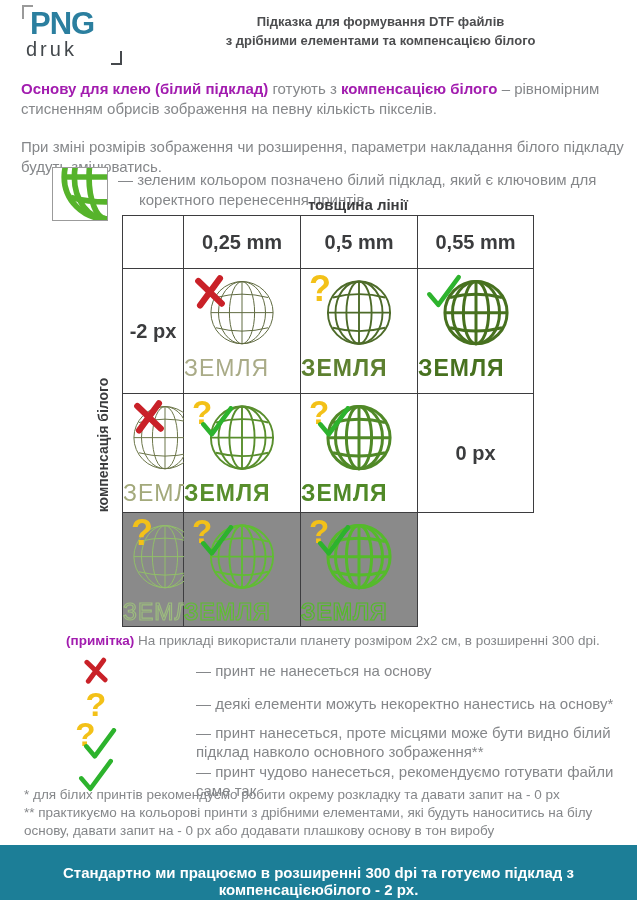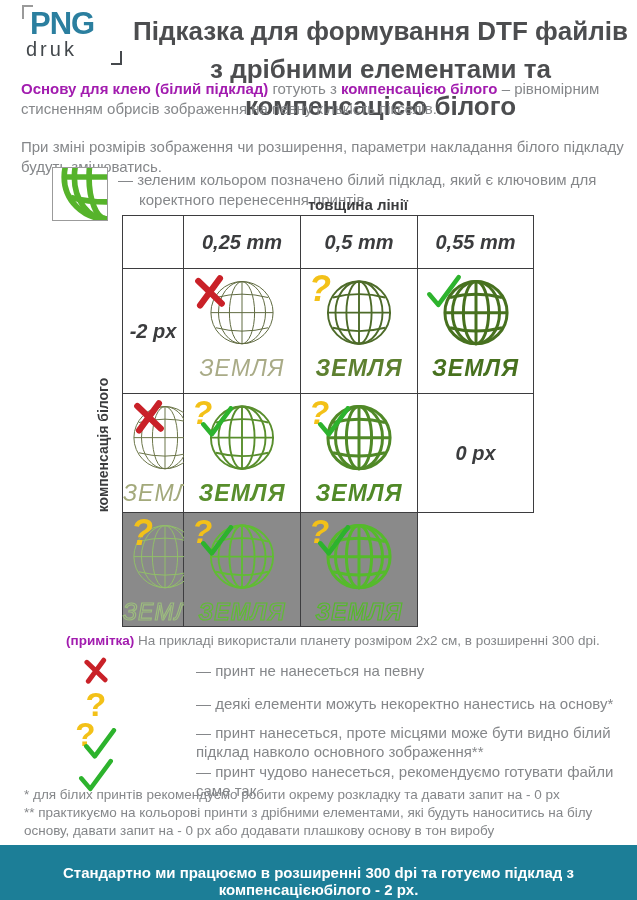--- a/index.html
+++ b/index.html
@@ -12,48 +12,48 @@
 
   
   .logo{position:absolute;left:22px;top:8px;width:96px;}
   .logo .png{font-size:31px;font-weight:800;color:#2b7f9f;letter-spacing:-1px;line-height:1;padding-left:8px;}
   .logo .druk{font-size:20px;font-weight:400;color:#43484c;letter-spacing:3px;line-height:1;padding-left:4px;}
   .bracket-tl{position:absolute;left:0;top:-3px;width:11px;height:14px;border-left:2px solid #9a9a9a;border-top:2px solid #9a9a9a;}
   .bracket-br{position:absolute;right:-4px;bottom:-6px;width:11px;height:14px;border-right:2px solid #45494d;border-bottom:2px solid #45494d;}
 
   
   .title{position:absolute;left:128px;top:13px;width:505px;text-align:center;
-         font-size:26px;font-weight:700;color:#4c4d4f;line-height:1.45;}
+         font-size:13px;font-weight:700;color:#4c4d4f;line-height:1.45;}
 
   
   .para{position:absolute;left:21px;width:606px;font-size:15px;line-height:1.32;color:var(--gray);}
   .p1{top:79px;}
   .p2{top:137px;}
   .b{font-weight:700;color:#a21caf;}
 
   .green-box{position:absolute;left:52px;top:167px;width:56px;height:54px;border:1px solid #9b9b9b;background:#fff;}
   .green-box svg{display:block;width:100%;height:100%;}
   .green-note{position:absolute;left:118px;top:170px;width:512px;font-size:15px;line-height:1.32;color:var(--gray);
               padding-left:21px;text-indent:-21px;}
 
   
   .thickness-label{position:absolute;left:183px;top:196px;width:350px;text-align:center;
                    font-size:15px;font-weight:700;color:#3b3c3e;}
   .comp-label{position:absolute;left:-77px;top:437px;width:360px;text-align:center;
               transform:rotate(-90deg);font-size:14px;font-weight:700;color:#3b3c3e;}
   .tbl{position:absolute;left:122px;top:215px;display:grid;
        grid-template-columns:61px 117px 117px 116px;
        grid-template-rows:53px 125px 119px 114px;
-       border-left:1.5px solid var(--border);border-top:1.5px solid var(--border);font-style:italic;}
+       border-left:1.5px solid var(--border);border-top:1.5px solid var(--border);}
   .cell{border-right:1.5px solid var(--border);border-bottom:1.5px solid var(--border);
         position:relative;background:#fff;}
   .hdr,.rowlab{display:flex;align-items:center;justify-content:center;
         font-size:20px;font-weight:700;color:#3b3c3e;}
   .globe{display:block;margin:5px auto 0;}
-  .gtext{text-align:center;font-size:23px;letter-spacing:1px;line-height:1;margin-top:-1px;}
+  .gtext{font-size:23px;letter-spacing:1px;line-height:1;margin-top:-1px;}
   .status{position:absolute;left:8px;top:4px;z-index:2;}
   .qmark{display:inline-block;font-weight:800;color:#f3c118;line-height:.9;
          font-family:"Liberation Sans",sans-serif;}
   .qc{position:relative;display:inline-block;width:42px;height:42px;}
   .qc .qmark{position:absolute;left:0;top:0;}
   .qc svg{position:absolute;}
 
   
   .note-line{position:absolute;left:66px;top:633px;width:560px;font-size:13.5px;color:var(--gray);}
   .legend-item{position:absolute;left:0;width:637px;}
@@ -256,21 +256,21 @@
       </div>
     </div>
 
   <div class="note-line"><span class="b">(примітка)</span><span> На прикладі використали планету розміром 2х2 см, в розширенні 300 dpi.</span></div>
 
   <div id="legend">
     <div class="legend-item" style="top:656px">
       <span class="licon"><svg width="28" height="28" viewBox="0 0 40 40" fill="none">
             <path d="M7 9 L33 34 M31 6 L9 36" stroke="#c92128" stroke-width="7" stroke-linecap="round"></path>
           </svg></span>
-      <span class="ltext" style="top:6px">— принт не нанесеться на певну</span>
+      <span class="ltext" style="top:6px">— принт не нанесеться на основу</span>
     </div>
     <div class="legend-item" style="top:689px">
       <span class="licon"><span class="qmark" style="font-size:34px">?</span></span>
       <span class="ltext" style="top:6px">— деякі елементи можуть некоректно нанестись на основу*</span>
     </div>
     <div class="legend-item" style="top:720px">
       <span class="licon"><span class="qc" style="width:41.4px;height:41.4px">
       <span class="qmark" style="font-size:33.120000000000005px">?</span>
       <svg style="left:7.92px;top:7.92px" width="34.199999999999996" height="30.599999999999998" viewBox="0 0 44 40" fill="none">
               <path d="M4 24 L15 37 L40 3" stroke="#2db32d" stroke-width="6" stroke-linecap="round" stroke-linejoin="round"></path>

